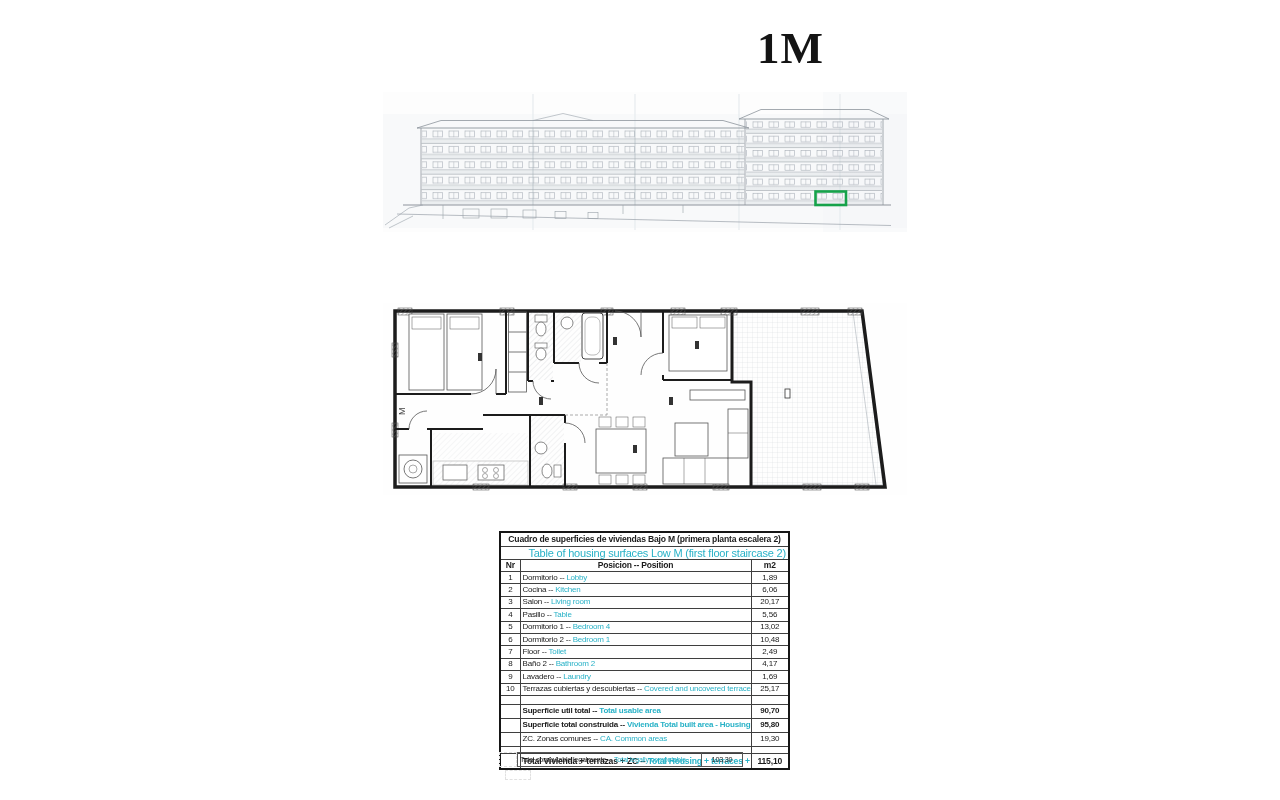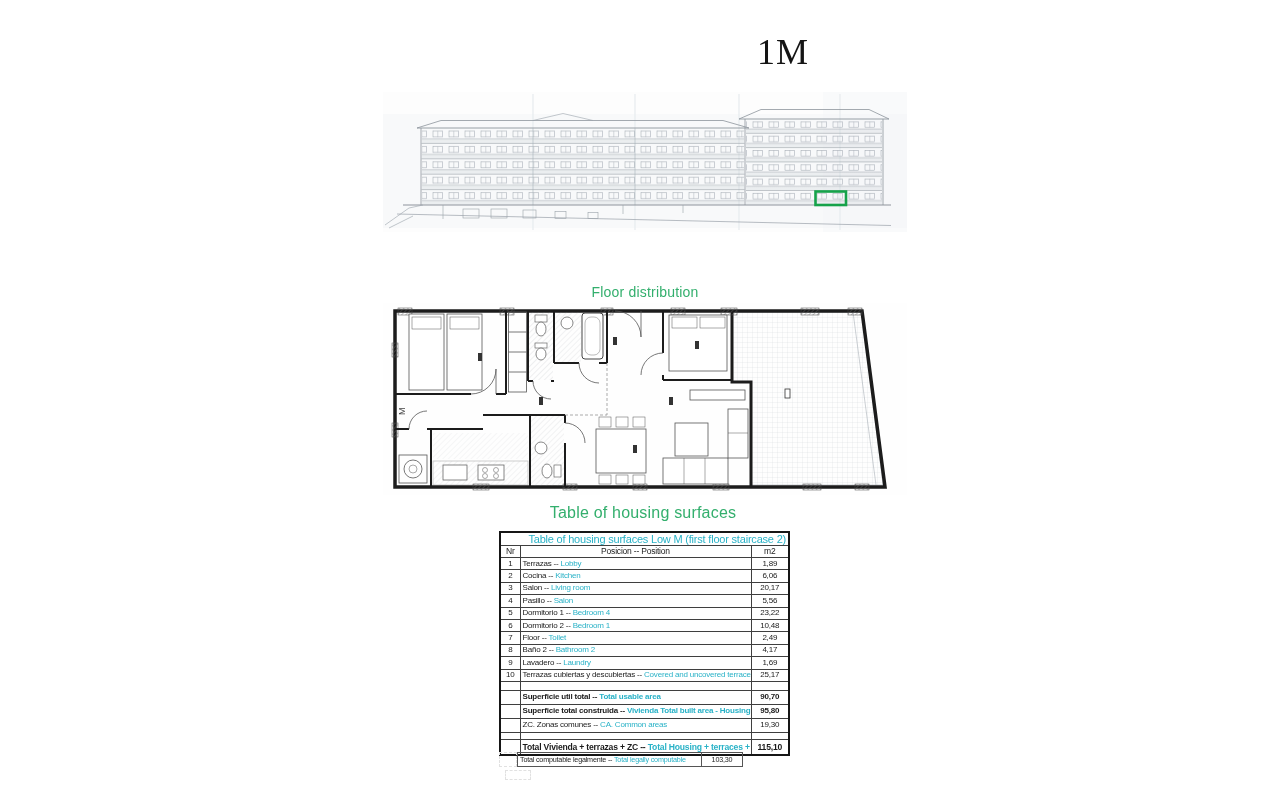--- a/index.html
+++ b/index.html
@@ -1,38 +1,38 @@
 <!DOCTYPE html>
 <html><head>
 <meta charset="utf-8">
 <style>
   html,body{margin:0;padding:0;background:#ffffff;}
   #page{position:relative;width:1280px;height:800px;background:#ffffff;overflow:hidden;
         font-family:"Liberation Sans",sans-serif;}
   .abs{position:absolute;}
 
   
-  #sheet-title{left:757px;top:31px;font-family:"Liberation Serif",serif;
-    font-weight:normal;font-size:36px;color:#141414;letter-spacing:1px;}
+  #sheet-title{left:757px;top:22px;font-family:"Liberation Serif",serif;
+    font-weight:bold;font-size:45px;color:#141414;letter-spacing:1px;}
 
   
   .green-label{color:#33af6d;text-align:center;}
   #plan-label{left:383px;top:284px;width:524px;font-size:14px;letter-spacing:.2px;}
   #table-title{left:497px;top:504px;width:292px;font-size:16px;letter-spacing:.2px;}
 
   
   #surfaces-wrap{left:499px;top:531px;width:289px;}
   table.stable{border-collapse:collapse;width:289px;table-layout:fixed;
     font-size:8px;color:#1b1b1b;border:2px solid #161616;}
   table.stable td{border:1px solid #3f3f3f;padding:0 2px;white-space:nowrap;
     overflow:hidden;vertical-align:middle;letter-spacing:-0.2px;line-height:1;}
   col.c-nr{width:20px;} col.c-pos{width:231px;} col.c-m2{width:38px;}
   td.h1{height:13px;font-size:8.6px;font-weight:bold;text-align:center;}
   td.h2{height:12px;font-size:11px;font-weight:normal;text-align:right;color:#29b2c7;}
-  tr.colhead td{height:11px;font-weight:normal;font-size:8.5px;text-align:center;}
+  tr.colhead td{height:11px;font-weight:bold;font-size:8.5px;text-align:center;}
   tbody.rows td{height:11.4px;}
   td.c{text-align:center;}
   td.val{text-align:center;}
   span.en{color:#29b2c7;}
   tr.empty1 td{height:8px;} tr.empty2 td{height:6px;}
   tbody.sum td{height:13px;margin-left:29px;}
   .b{font-weight:bold;}
   tr.totalrow td{height:14px;font-size:8.6px;}
   tr.totalrow .pos,tr.totalrow .val{font-weight:bold;}
 
@@ -119,21 +119,20 @@
         <line x1="240" y1="113" x2="240" y2="122"></line>
       <line x1="300" y1="113" x2="300" y2="121"></line>
       <line x1="14" y1="122" x2="508" y2="133.5" stroke-width="0.7"></line>
       <path d="M2,133 L26,116 L40,113"></path>
         <path d="M6,136 L30,124"></path>
     </g>
 
     <rect x="432.5" y="99.5" width="30.5" height="13.5" fill="none" stroke="#16a24a" stroke-width="2.6"></rect>
   </svg>
 
-  <div id="plan-label" class="abs green-label">Floor distribution</div>
 
   <svg class="abs" style="left:383px;top:303px;" width="524" height="192" viewBox="0 0 524 192">
     <defs>
       <pattern id="tiles" width="5" height="5" patternUnits="userSpaceOnUse">
         <path d="M5,0 V5 H0" fill="none" stroke="#ccd2d9" stroke-width="0.4"></path>
       </pattern>
       <pattern id="hd" width="4" height="4" patternUnits="userSpaceOnUse" patternTransform="rotate(45)">
         <line x1="0" y1="0" x2="0" y2="4" stroke="#8a9096" stroke-width="0.5"></line>
       </pattern>
       <pattern id="ph" width="3" height="3" patternUnits="userSpaceOnUse" patternTransform="rotate(45)">
@@ -290,64 +289,66 @@
     </g>
 
     <g stroke="#888" stroke-width="0.7" stroke-dasharray="3,2">
       <line x1="182" y1="112" x2="224" y2="112"></line>
         <line x1="224" y1="60" x2="224" y2="112"></line>
     </g>
 
     <text x="22" y="112" transform="rotate(-90 22 112)" font-size="9" fill="#444">M</text>
   </svg>
 
-  <div id="table-title" class="abs green-label">Table of housing surfaces</div>
 
   <div id="surfaces-wrap" class="abs">
     <table class="stable">
       <colgroup>
           <col class="c-nr">
           <col class="c-pos">
           <col class="c-m2">
         </colgroup>
       <thead>
+        <tr>
+          <td colspan="3" class="h1">Cuadro de superficies de viviendas Bajo M (primera planta escalera 2)</td>
+        </tr>
         <tr>
           <td colspan="3" class="h2">Table of housing surfaces Low M  (first floor staircase 2)</td>
         </tr>
         <tr class="colhead">
           <td>Nr</td>
           <td>Posicion -- Position</td>
           <td>m2</td>
         </tr>
       </thead>
       <tbody class="rows">
           <tr>
             <td class="c">1</td>
-            <td class="pos"><span class="es">Terrazas -- </span><span class="en">Lobby</span></td>
+            <td class="pos"><span class="es">Dormitorio -- </span><span class="en">Lobby</span></td>
             <td class="val">1,89</td>
           </tr>
           <tr>
             <td class="c">2</td>
             <td class="pos"><span class="es">Cocina -- </span><span class="en">Kitchen</span></td>
             <td class="val">6,06</td>
           </tr>
           <tr>
             <td class="c">3</td>
             <td class="pos"><span class="es">Salon -- </span><span class="en">Living room</span></td>
             <td class="val">20,17</td>
           </tr>
           <tr>
             <td class="c">4</td>
-            <td class="pos"><span class="es">Pasillo -- </span><span class="en">Salon</span></td>
+            <td class="pos"><span class="es">Pasillo -- </span><span class="en">Table</span></td>
             <td class="val">5,56</td>
           </tr>
           <tr>
             <td class="c">5</td>
             <td class="pos"><span class="es">Dormitorio 1 -- </span><span class="en">Bedroom 4</span></td>
-            <td class="val">23,22</td>
+            <td class="val">13,02</td>
           </tr>
           <tr>
             <td class="c">6</td>
             <td class="pos"><span class="es">Dormitorio 2 -- </span><span class="en">Bedroom 1</span></td>
             <td class="val">10,48</td>
           </tr>
           <tr>
             <td class="c">7</td>
             <td class="pos"><span class="es">Floor -- </span><span class="en">Toilet</span></td>
             <td class="val">2,49</td>

